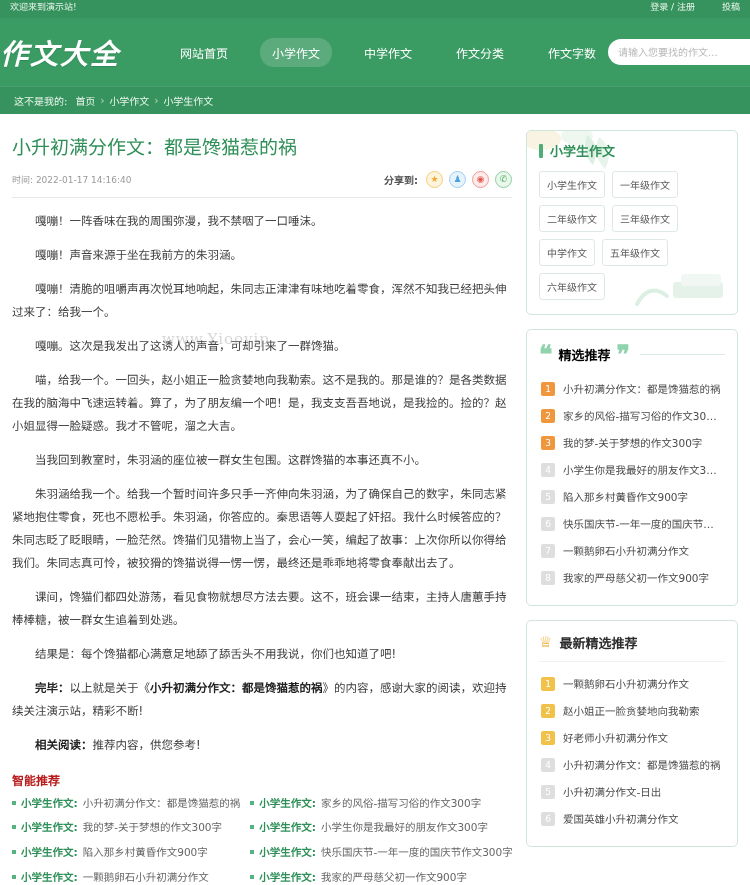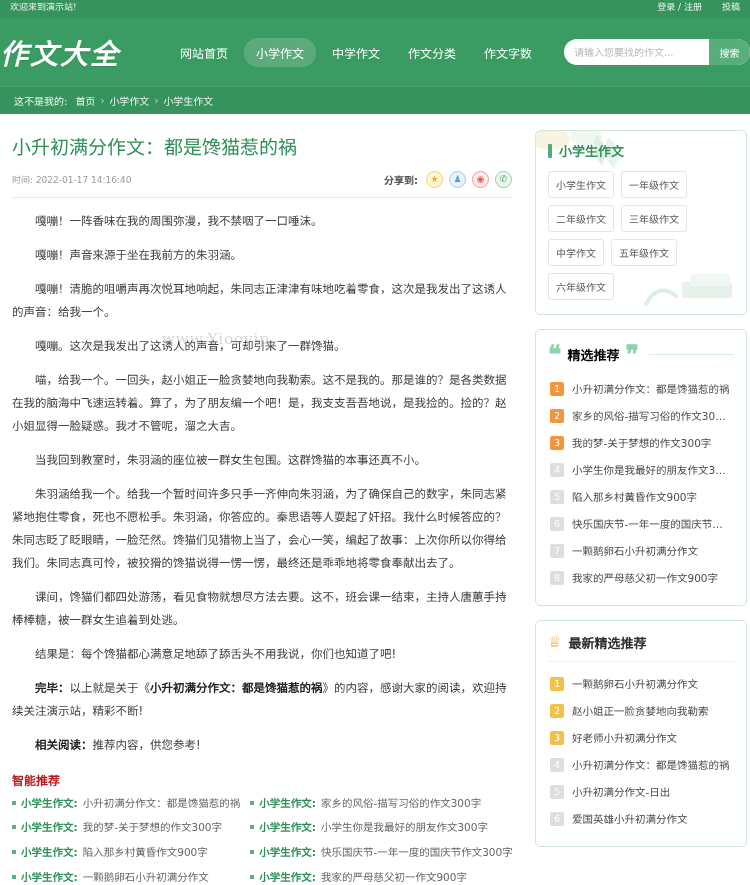--- a/index.html
+++ b/index.html
@@ -17,21 +17,21 @@
   .topbar {
     height: 18px;
     background: #37935d;
     display: flex;
     align-items: flex-start;
     padding: 0 10px;
     color: #e4f2e9;
     font-size: 9px;
   }
   .topbar .tb-left { flex: 1; }
-  .topbar .tb-right { display: flex; gap: 20px; }
+  .topbar .tb-right { display: flex; gap: 27px; }
   .topbar .tb-right span { color: #eaf6ef; cursor: pointer; }
 
   
   .header {
     height: 68px;
     background: #3a9b63;
     display: flex;
     align-items: center;
     padding: 0 0;
     position: relative;
@@ -40,21 +40,21 @@
     font-family: "DejaVu Serif", "Liberation Serif", serif;
     font-size: 28px;
     font-weight: bold;
     color: #ffffff;
     letter-spacing: 2px;
     font-style: italic;
     width: 168px;
     flex: none;
     text-shadow: 0 1px 1px rgba(0,0,0,.12);
   }
-  .mainnav { display: flex; align-items: center; gap: 4px; flex: 1; }
+  .mainnav { display: flex; align-items: center; gap: 20px; flex: 1; }
   .mainnav a {
     color: #ffffff;
     font-size: 12px;
     text-decoration: none;
     padding: 6px 12px;
     border-radius: 14px;
     white-space: nowrap;
   }
   .mainnav a.active { background: rgba(255,255,255,.17); }
   .searchbox {
@@ -104,21 +104,21 @@
     color: #eaf6ef;
     border-top: 1px solid rgba(255,255,255,.10);
   }
   .crumbbar .lbl { margin-right: 8px; }
   .crumbbar a { color: #eaf6ef; text-decoration: none; }
   .crumbbar .sep { margin: 0 5px; opacity: .75; }
 
   
   .wrap {
     display: flex;
-    gap: 23px;
+    gap: 14px;
     padding: 16px 12px 0 12px;
     align-items: flex-start;
   }
   .content { width: 500px; flex: none; }
   .sidebar { width: 212px; flex: none; }
 
   
   .art-title {
     font-size: 19px;
     color: #2f8f58;
@@ -298,21 +298,21 @@
         <span class="sicon qq">♟</span>
         <span class="sicon wb">◉</span>
         <span class="sicon wx">✆</span>
       </div>
     </div>
 
     <div class="art-body">
       <div class="watermark">www.Yioovip</div>
       <p>嘎嘣！一阵香味在我的周围弥漫，我不禁咽了一口唾沫。</p>
       <p>嘎嘣！声音来源于坐在我前方的朱羽涵。</p>
-      <p>嘎嘣！清脆的咀嚼声再次悦耳地响起，朱同志正津津有味地吃着零食，这次是我发出了这诱人的声音：给我一个。</p>
+      <p>嘎嘣！清脆的咀嚼声再次悦耳地响起，朱同志正津津有味地吃着零食，浑然不知我已经把头伸过来了：给我一个。</p>
       <p>嘎嘣。这次是我发出了这诱人的声音，可却引来了一群馋猫。</p>
       <p>喵，给我一个。一回头，赵小姐正一脸贪婪地向我勒索。这不是我的。那是谁的？是各类数据在我的脑海中飞速运转着。算了，为了朋友编一个吧！是，我支支吾吾地说，是我捡的。捡的？赵小姐显得一脸疑惑。我才不管呢，溜之大吉。</p>
       <p>当我回到教室时，朱羽涵的座位被一群女生包围。这群馋猫的本事还真不小。</p>
       <p>朱羽涵给我一个。给我一个暂时间许多只手一齐伸向朱羽涵，为了确保自己的数字，朱同志紧紧地抱住零食，死也不愿松手。朱羽涵，你答应的。秦思语等人耍起了奸招。我什么时候答应的？朱同志眨了眨眼睛，一脸茫然。馋猫们见猎物上当了，会心一笑，编起了故事：上次你所以你得给我们。朱同志真可怜，被狡猾的馋猫说得一愣一愣，最终还是乖乖地将零食奉献出去了。</p>
       <p>课间，馋猫们都四处游荡，看见食物就想尽方法去要。这不，班会课一结束，主持人唐蕙手持棒棒糖，被一群女生追着到处逃。</p>
       <p>结果是：每个馋猫都心满意足地舔了舔舌头不用我说，你们也知道了吧!</p>
 
       <p class="concl"><b>完毕：</b><span>以上就是关于《</span><b>小升初满分作文：都是馋猫惹的祸</b><span>》的内容，感谢大家的阅读，欢迎持续关注演示站，精彩不断!</span></p>
 
       <p class="rel"><b>相关阅读：</b><span>推荐内容，供您参考!</span></p>

